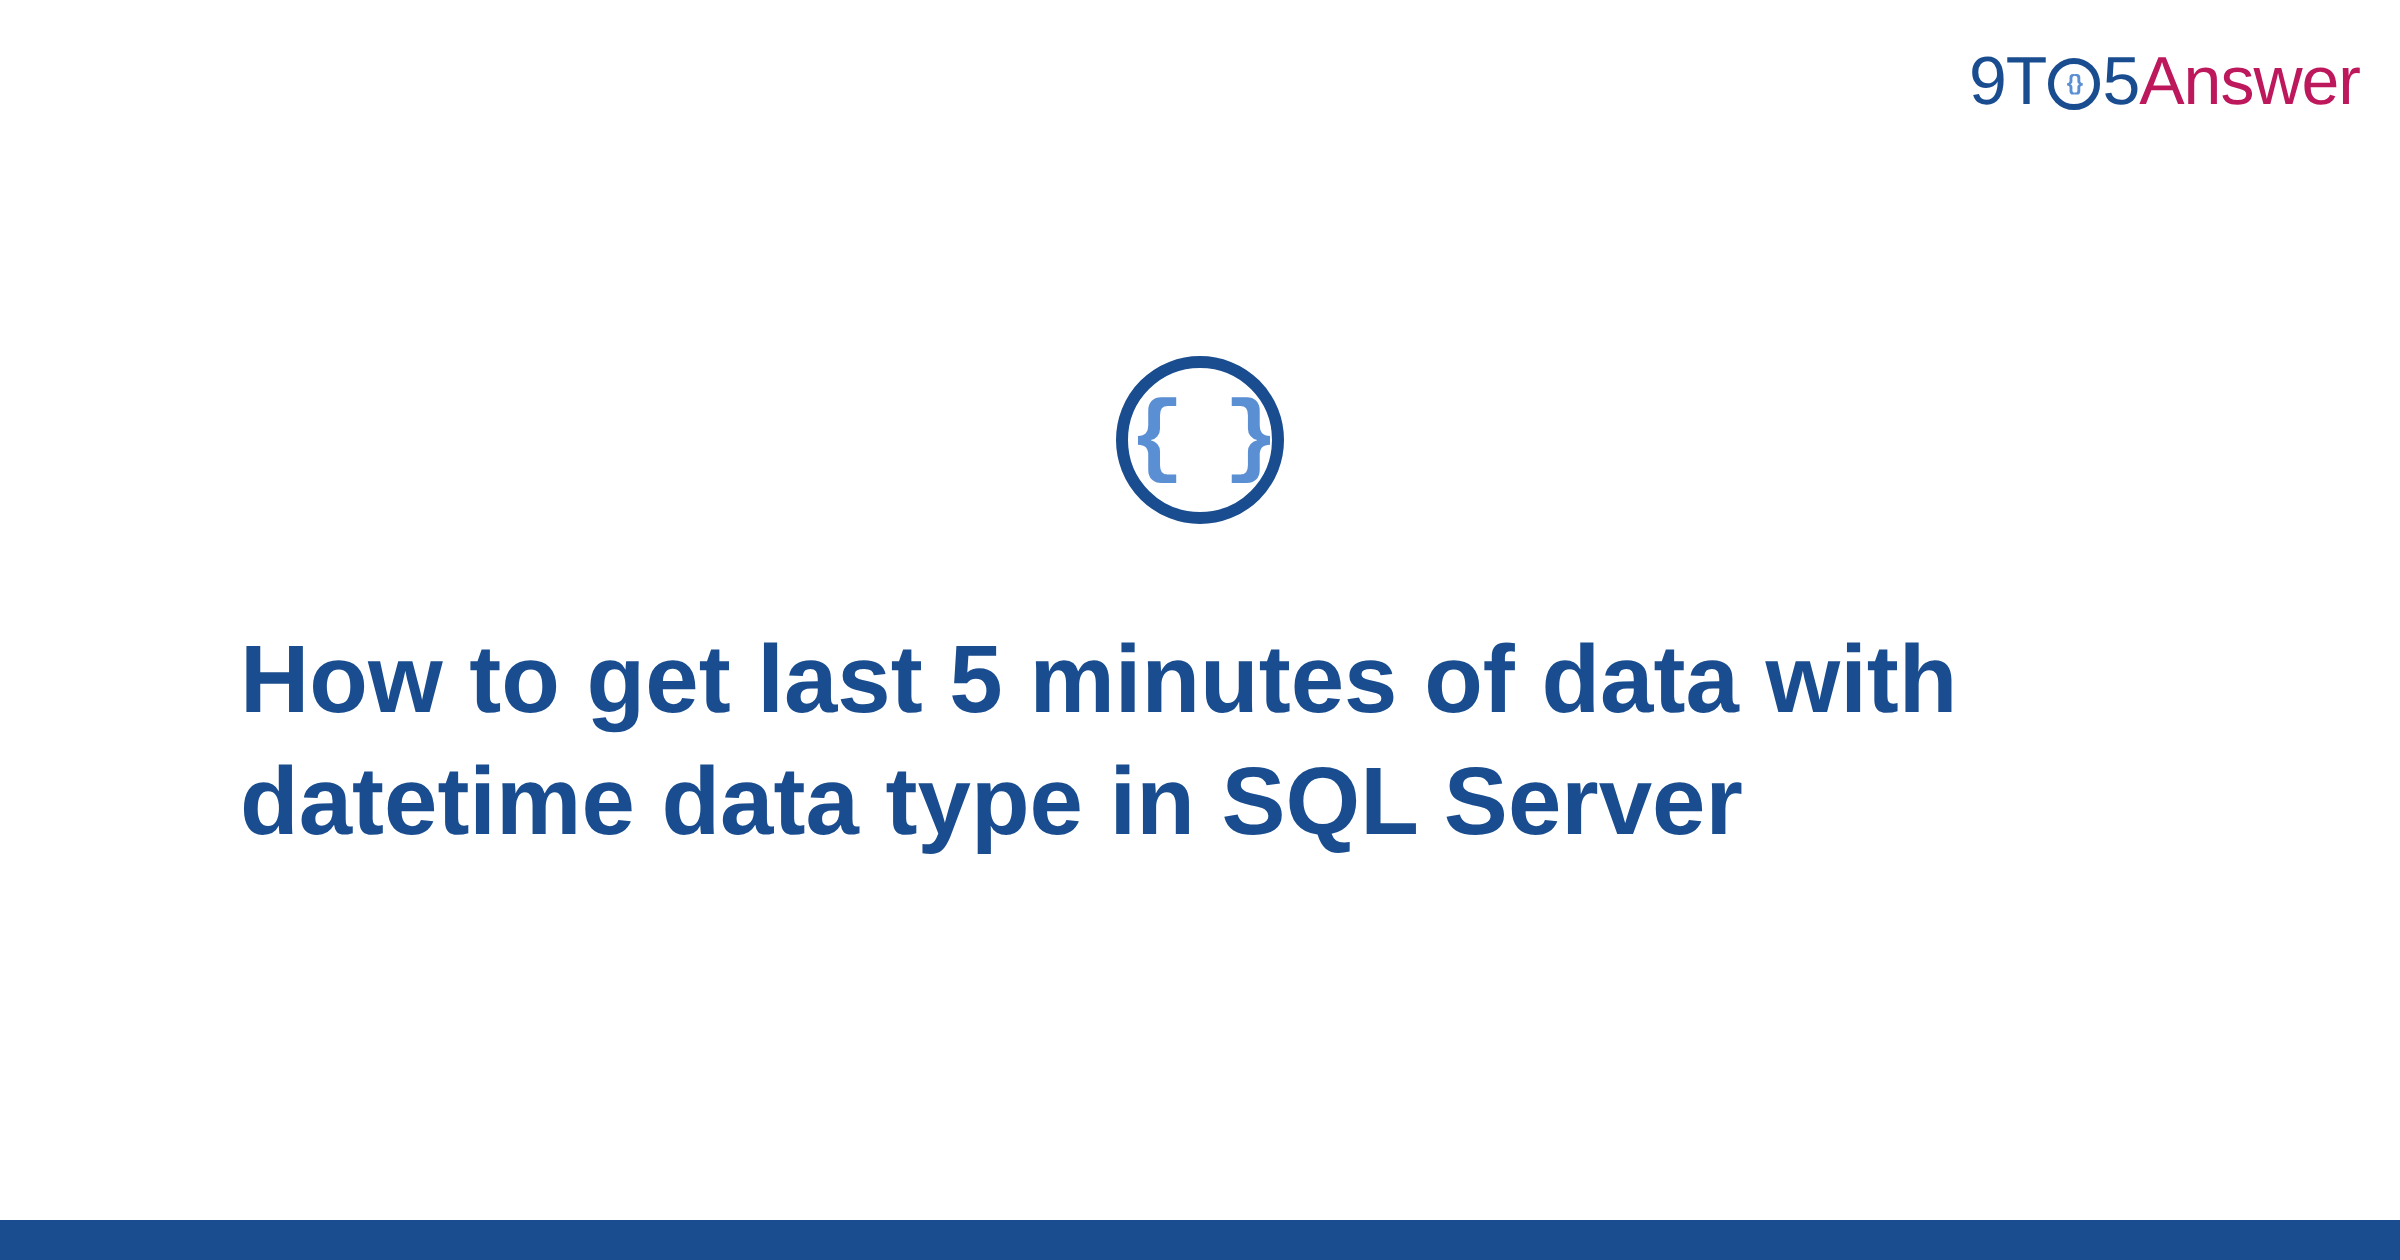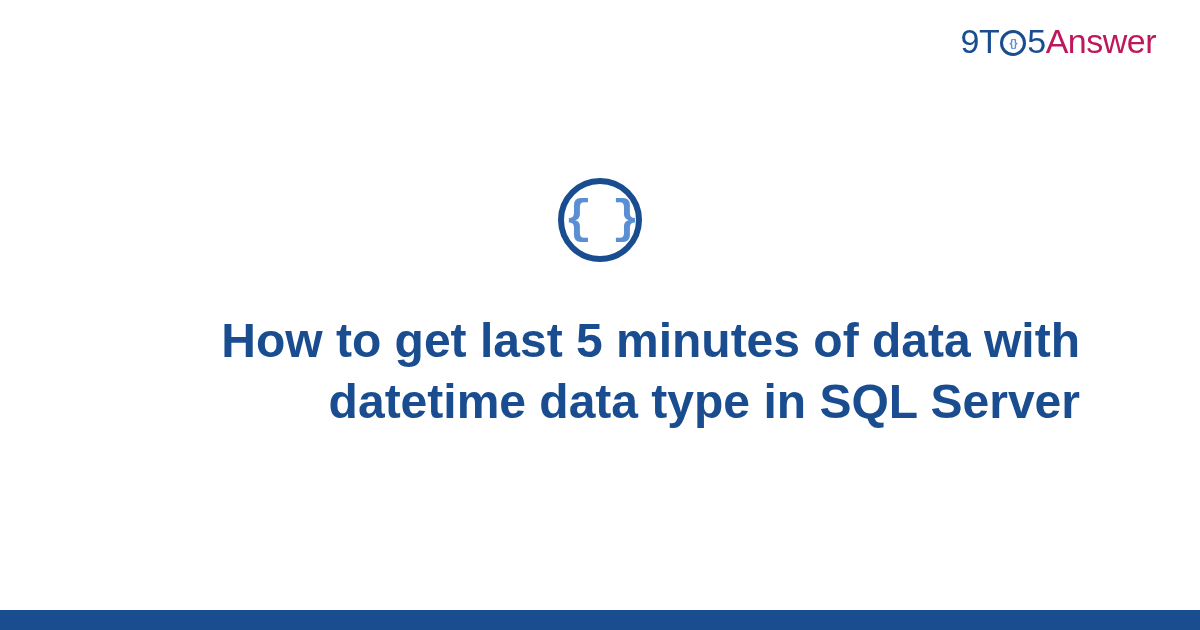--- a/index.html
+++ b/index.html
@@ -11,21 +11,21 @@
       width: 1200px;
       height: 630px;
       background: #ffffff;
       font-family: -apple-system, BlinkMacSystemFont, "Segoe UI", Helvetica, Arial, sans-serif;
       position: relative;
       overflow: hidden;
     }
     .brand-logo {
       position: absolute;
       top: 22px;
-      right: 44px;
+      right: 20px;
       font-size: 34px;
       font-weight: 400;
       letter-spacing: -0.5px;
     }
     .brand-nine {
       color: #1a4d8f;
       font-weight: 500;
     }
     .brand-t {
       color: #1a4d8f;
@@ -90,21 +90,21 @@
       font-weight: 700;
       color: #5b8fd4;
       font-family: "Courier New", monospace;
       letter-spacing: -4px;
       line-height: 1;
     }
     .page-title {
       font-size: 48px;
       font-weight: 700;
       color: #1a4d8f;
-      text-align: right;
+      text-align: left;
       line-height: 1.28;
       max-width: 960px;
     }
     .bottom-bar {
       position: absolute;
       bottom: 0;
       left: 0;
       width: 100%;
       height: 20px;
       background: #1a4d8f;

